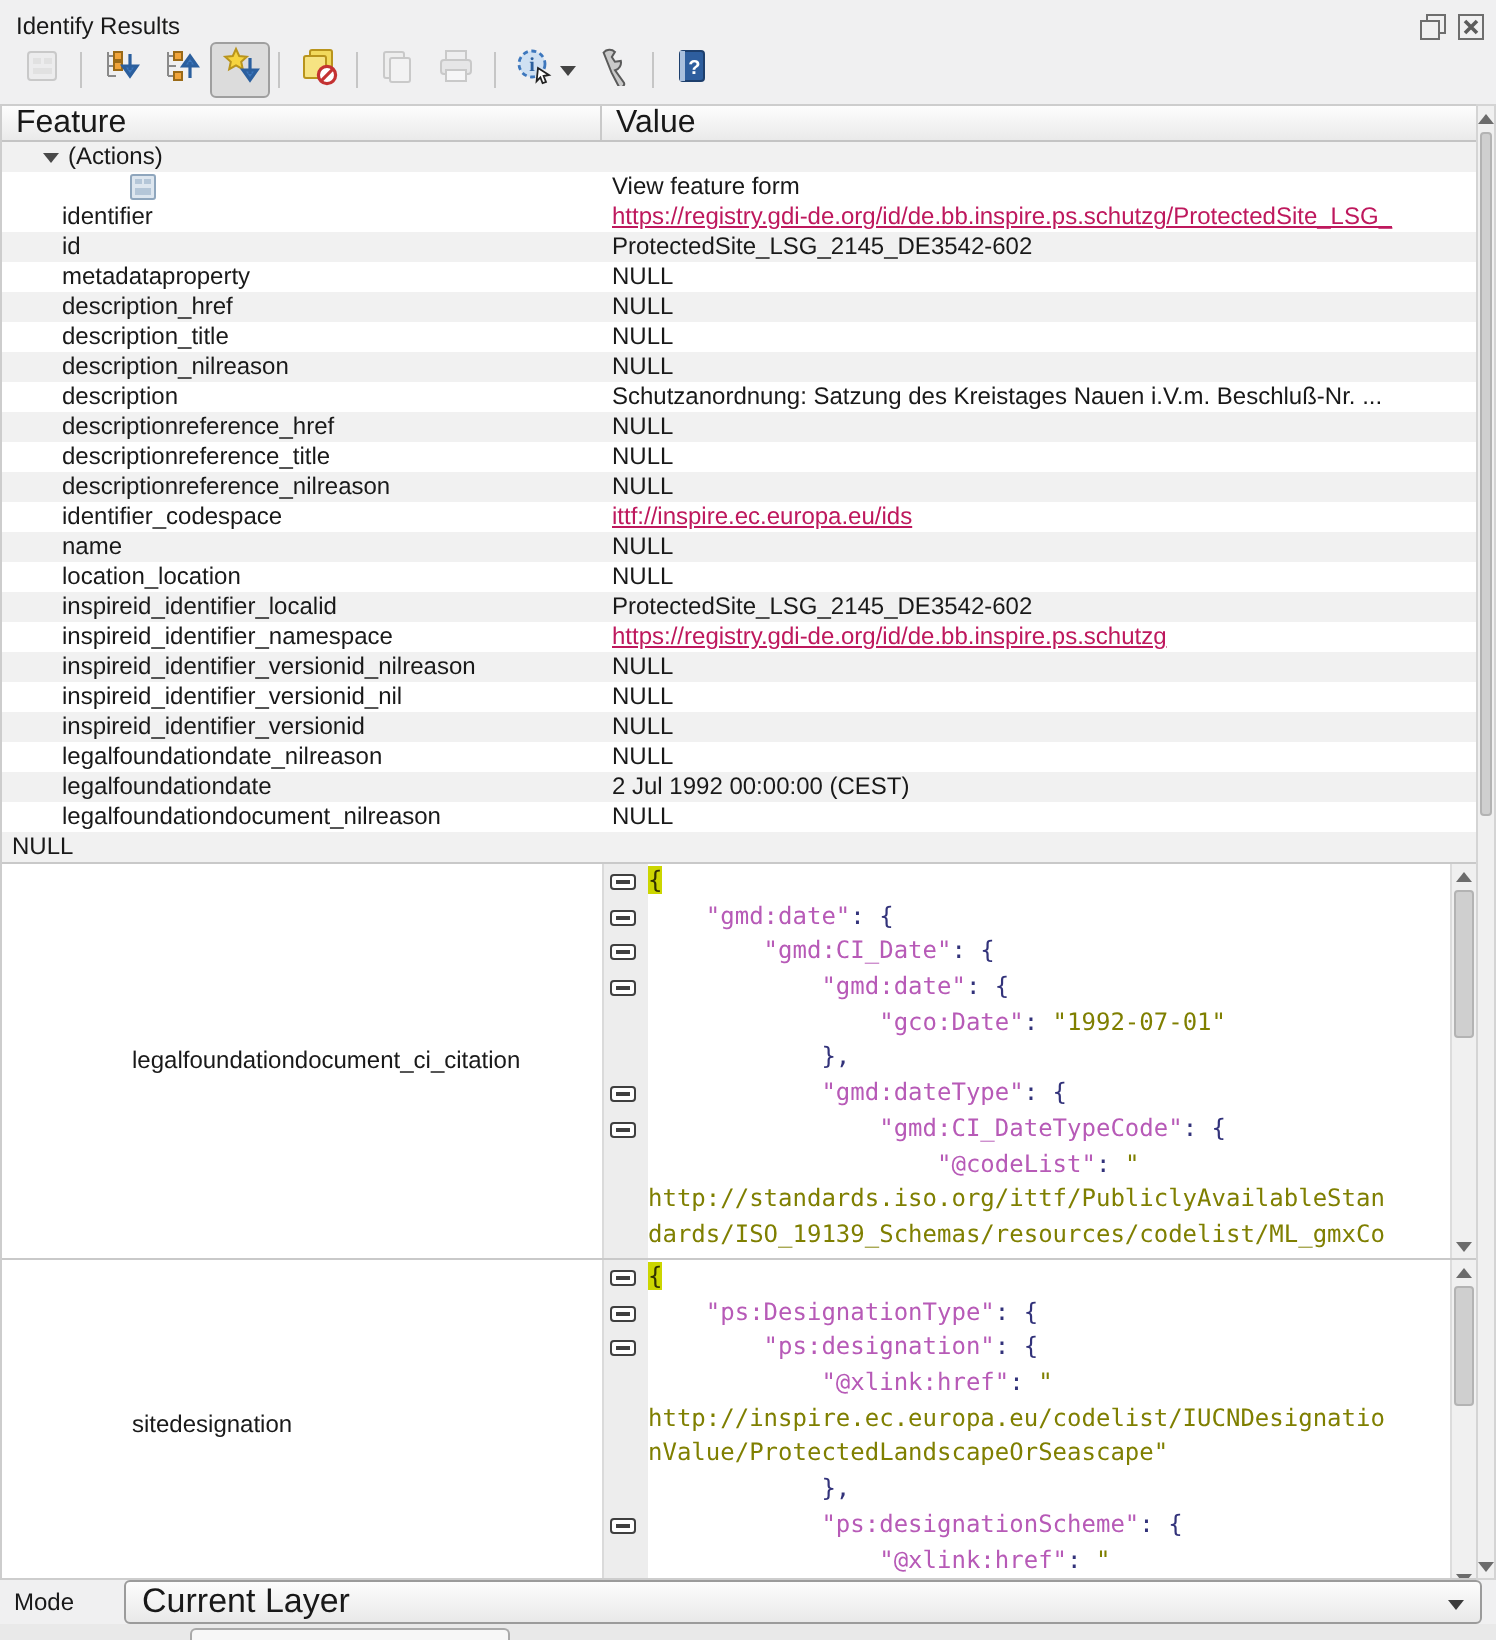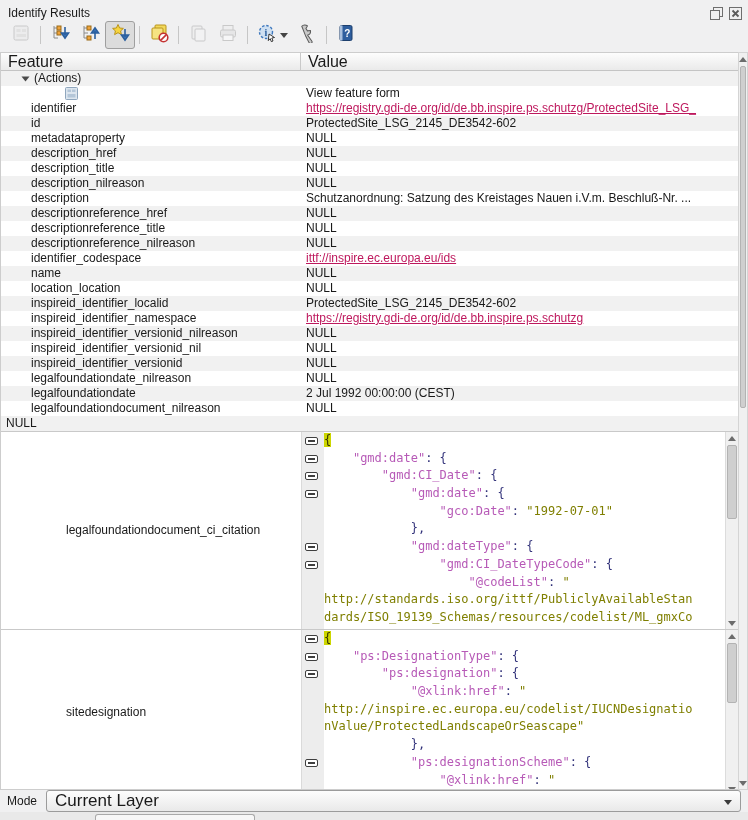--- a/index.html
+++ b/index.html
@@ -64,21 +64,21 @@
   .sb-up,.sb-down{position:absolute;left:0;right:0;height:12px}
   .sb-up{top:0}.sb-down{bottom:0}
   .tri-up{width:0;height:0;border-left:4px solid transparent;border-right:4px solid transparent;border-bottom:5px solid #6c6c6c;margin:4px auto 0}
   .tri-down{width:0;height:0;border-left:4px solid transparent;border-right:4px solid transparent;border-top:5px solid #6c6c6c;margin:4px auto 0}
   .sb-thumb{position:absolute;left:1px;right:1px;background:#cfcfcf;border:1px solid #b3b3b3;border-radius:2px}
   .ed-scroll .sb-thumb.t0{top:13px;height:72px}
   .ed-scroll .sb-thumb.t1{top:13px;height:58px}
   .vscroll .sb-thumb{top:13px;height:340px}
 
   
-  .footer{position:absolute;left:0;right:0;bottom:8px;height:22px;display:flex;align-items:center;padding:0 7px;box-sizing:border-box;gap:9px}
+  .footer{position:absolute;left:0;right:0;bottom:8px;height:22px;display:flex;align-items:center;padding:0 7px;box-sizing:border-box;gap:25px}
   .footer .lbl{font-size:12px}
   .combo{flex:1;height:22px;box-sizing:border-box;border:1px solid #9b9b9b;border-radius:3px;
          background:linear-gradient(#fdfdfd,#e9e9e9);position:relative;font-size:17px;line-height:20px;padding-left:8px;overflow:hidden}
   .combo .arrow{position:absolute;right:8px;top:9px;width:0;height:0;
          border-left:4px solid transparent;border-right:4px solid transparent;border-top:5px solid #3c3c3c}
   .strip{position:absolute;left:0;right:0;bottom:0;height:8px;background:#e9e9e9}
   .strip .partial{position:absolute;left:95px;width:160px;top:2px;height:6px;background:#f7f7f7;
          border:1px solid #a9a9a9;border-bottom:none;border-radius:3px 3px 0 0;box-sizing:border-box}
 </style>
 </head>

